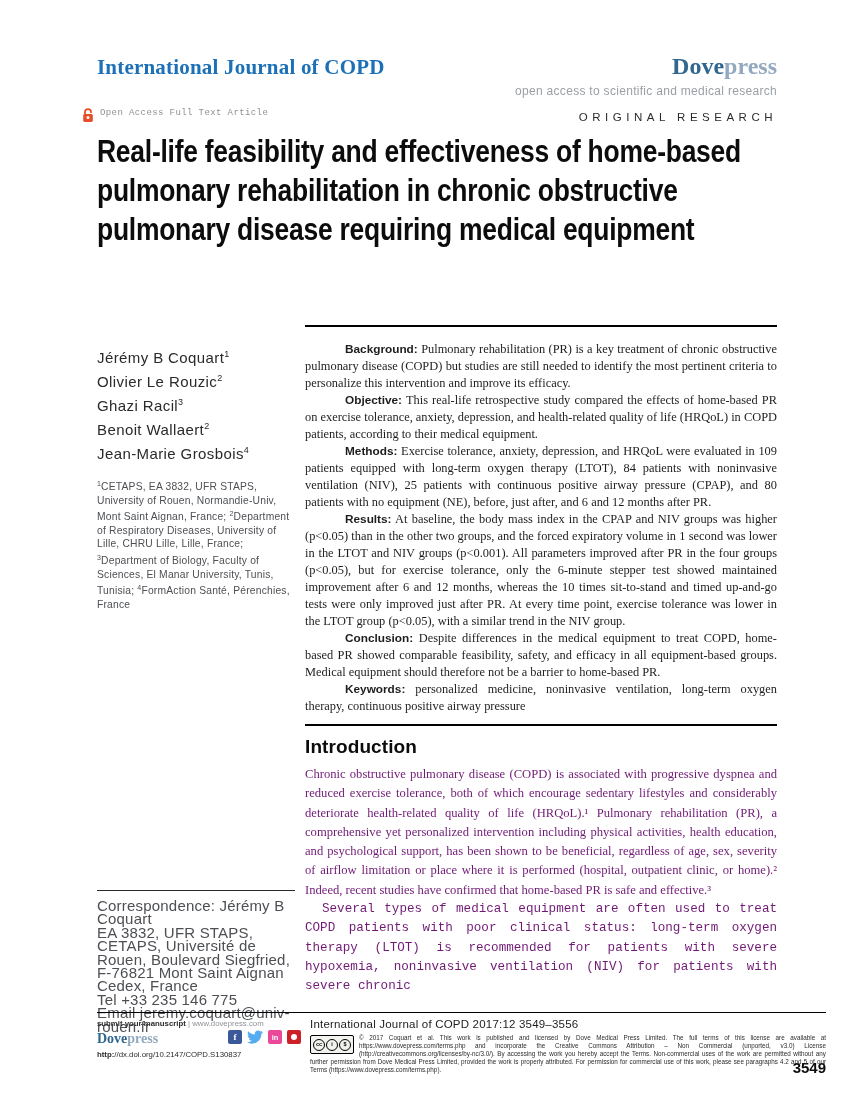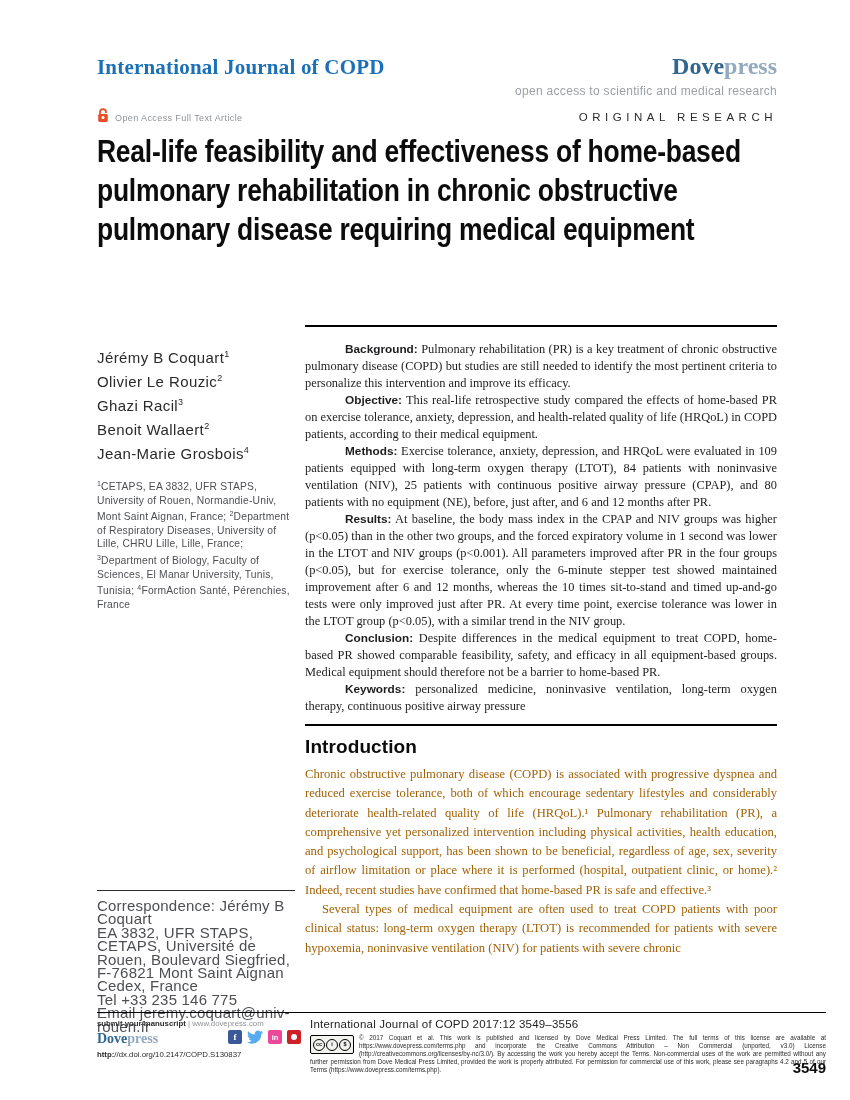--- a/index.html
+++ b/index.html
@@ -8,21 +8,21 @@
        -webkit-font-smoothing:antialiased;}
   .abs{position:absolute;}
 
   
   .journal-name{left:97px;top:55px;font-family:"Liberation Serif",serif;
     font-weight:bold;font-size:21px;color:#1c70b8;letter-spacing:.2px;}
   .dove-logo{right:73px;top:53px;font-family:"Liberation Serif",serif;font-size:24px;}
   .dove-logo .dove{color:#30678f;font-weight:bold;}
   .dove-logo .press{color:#92a9bf;font-weight:bold;}
   .tagline{right:73px;top:84px;font-size:12px;color:#9aa0a5;letter-spacing:.3px;}
-  .oa-row{left:97px;top:108px;display:flex;align-items:flex-end;gap:6px;}
+  .oa-row{left:82px;top:108px;display:flex;align-items:flex-start;gap:6px;font-family:Liberation Mono, monospace;}
   .oa-text{font-size:9px;color:#8e9296;letter-spacing:.4px;}
   .article-type{right:73px;top:111px;font-size:11.5px;color:#2b2b2b;letter-spacing:4.5px;}
 
   
   .title-block{left:97px;top:132px;width:705px;}
   .title-line{font-size:31.5px;line-height:39px;color:#0c0c0c;font-weight:bold;
     transform:scaleX(.84);transform-origin:0 0;white-space:nowrap;letter-spacing:-.3px;}
 
   
   .authors{left:97px;top:344px;width:200px;}
@@ -38,22 +38,22 @@
   
   .right-col{left:305px;top:325px;width:472px;}
   .col-rule{border-top:2px solid #000;margin:0 0 14px 0;}
   .abs-para{margin:0;font-family:"Liberation Serif",serif;font-size:12.4px;
     line-height:17px;text-align:justify;color:#1d1d1f;}
   .abs-para .lbl{font-family:"Liberation Sans",sans-serif;font-weight:bold;font-size:11.8px;padding-left:40px;}
   .mid-rule{border-top:2px solid #000;margin:9px 0 10px 0;}
   .intro-heading{font-size:19px;font-weight:bold;color:#0c0c0c;margin:0 0 7px 0;
     letter-spacing:.1px;}
   .intro-para{margin:0;font-family:"Liberation Serif",serif;font-size:12.6px;
-    line-height:19.3px;text-align:justify;color:#a16207;}
-  .intro-para.indent{text-indent:17px;}
+    line-height:19.3px;text-align:justify;color:#701a75;}
+  .intro-para.indent{text-indent:17px;font-family:Liberation Mono, monospace;}
 
   
   .footer-rule{left:97px;top:1012px;width:729px;border-top:1.6px solid #000;}
   .submit-line{left:97px;top:1019px;font-size:7.8px;color:#2b2b2b;}
   .submit-line .b{font-weight:bold;}
   .submit-line .u{color:#8e9296;}
   .footer-dove{left:97px;top:1031px;font-family:"Liberation Serif",serif;font-size:14px;}
   .footer-dove .dove{color:#30678f;font-weight:bold;}
   .footer-dove .press{color:#92a9bf;font-weight:bold;}
   .social-row{left:228px;top:1030px;display:flex;gap:5px;align-items:center;}

